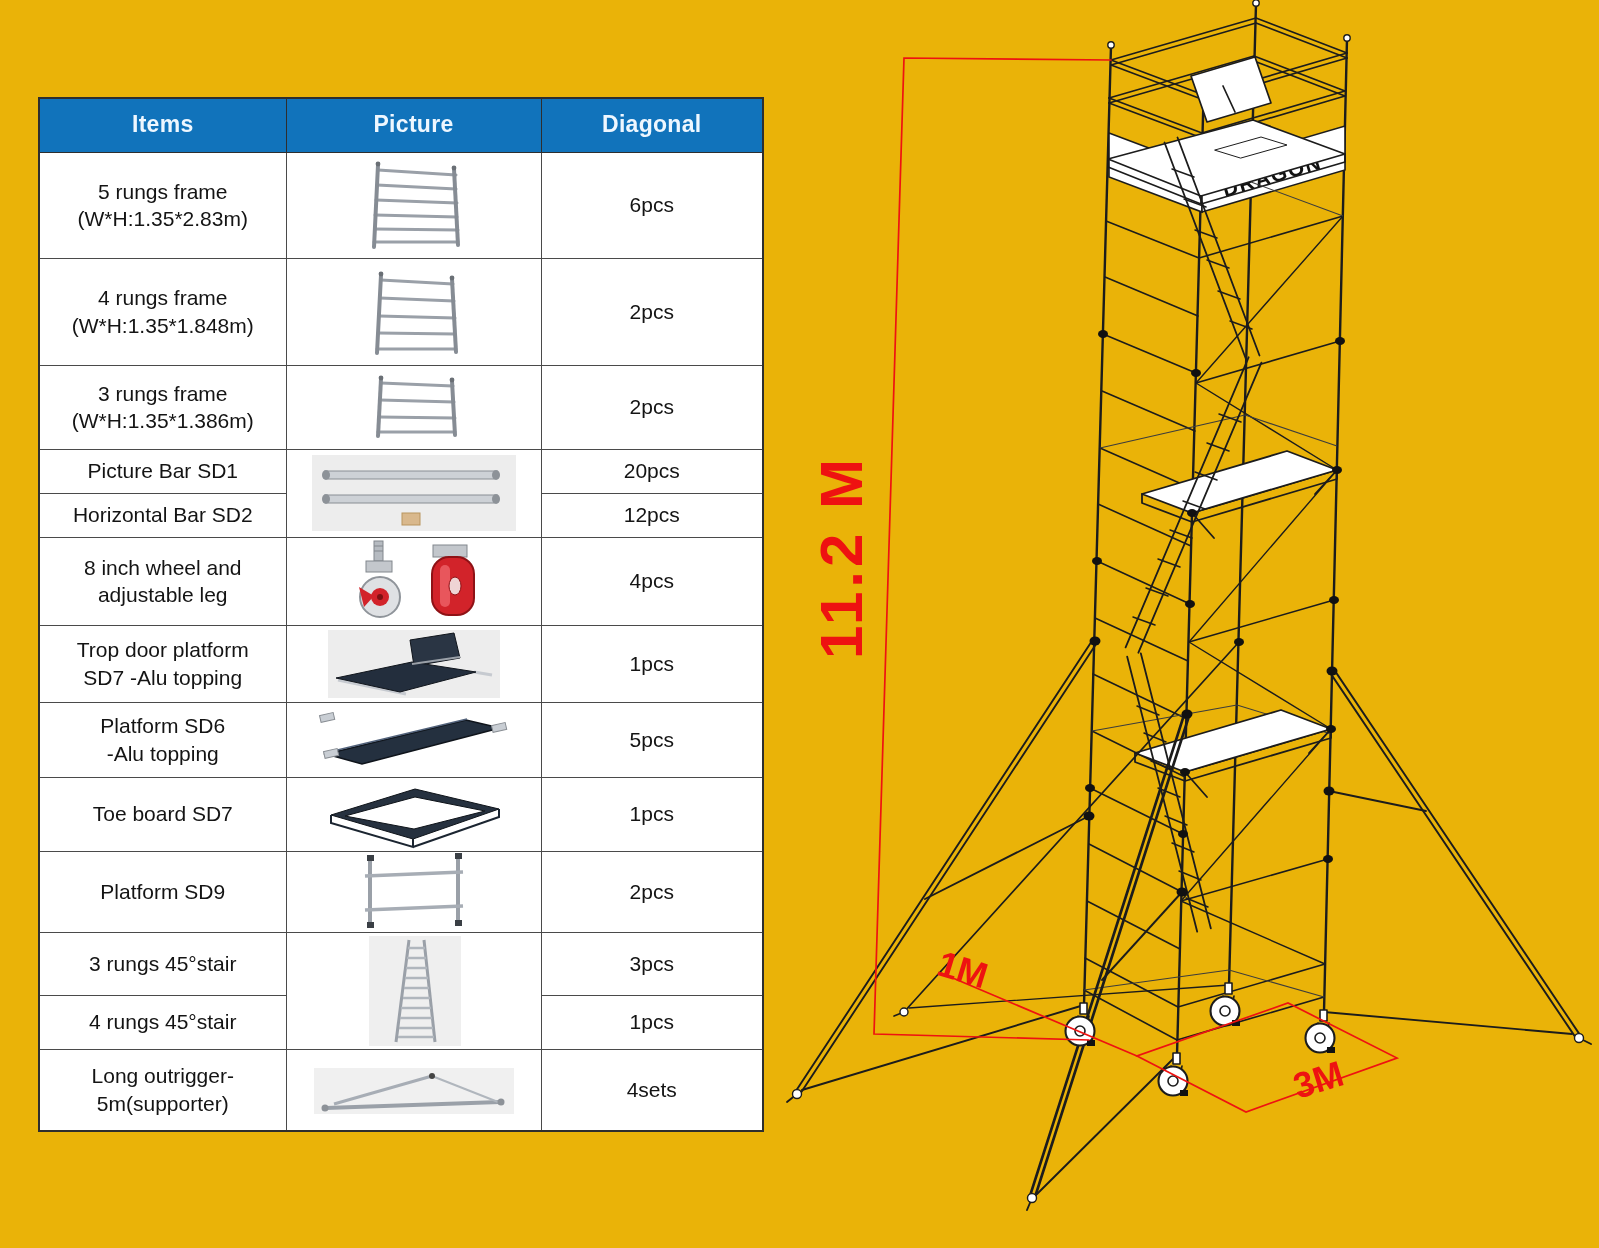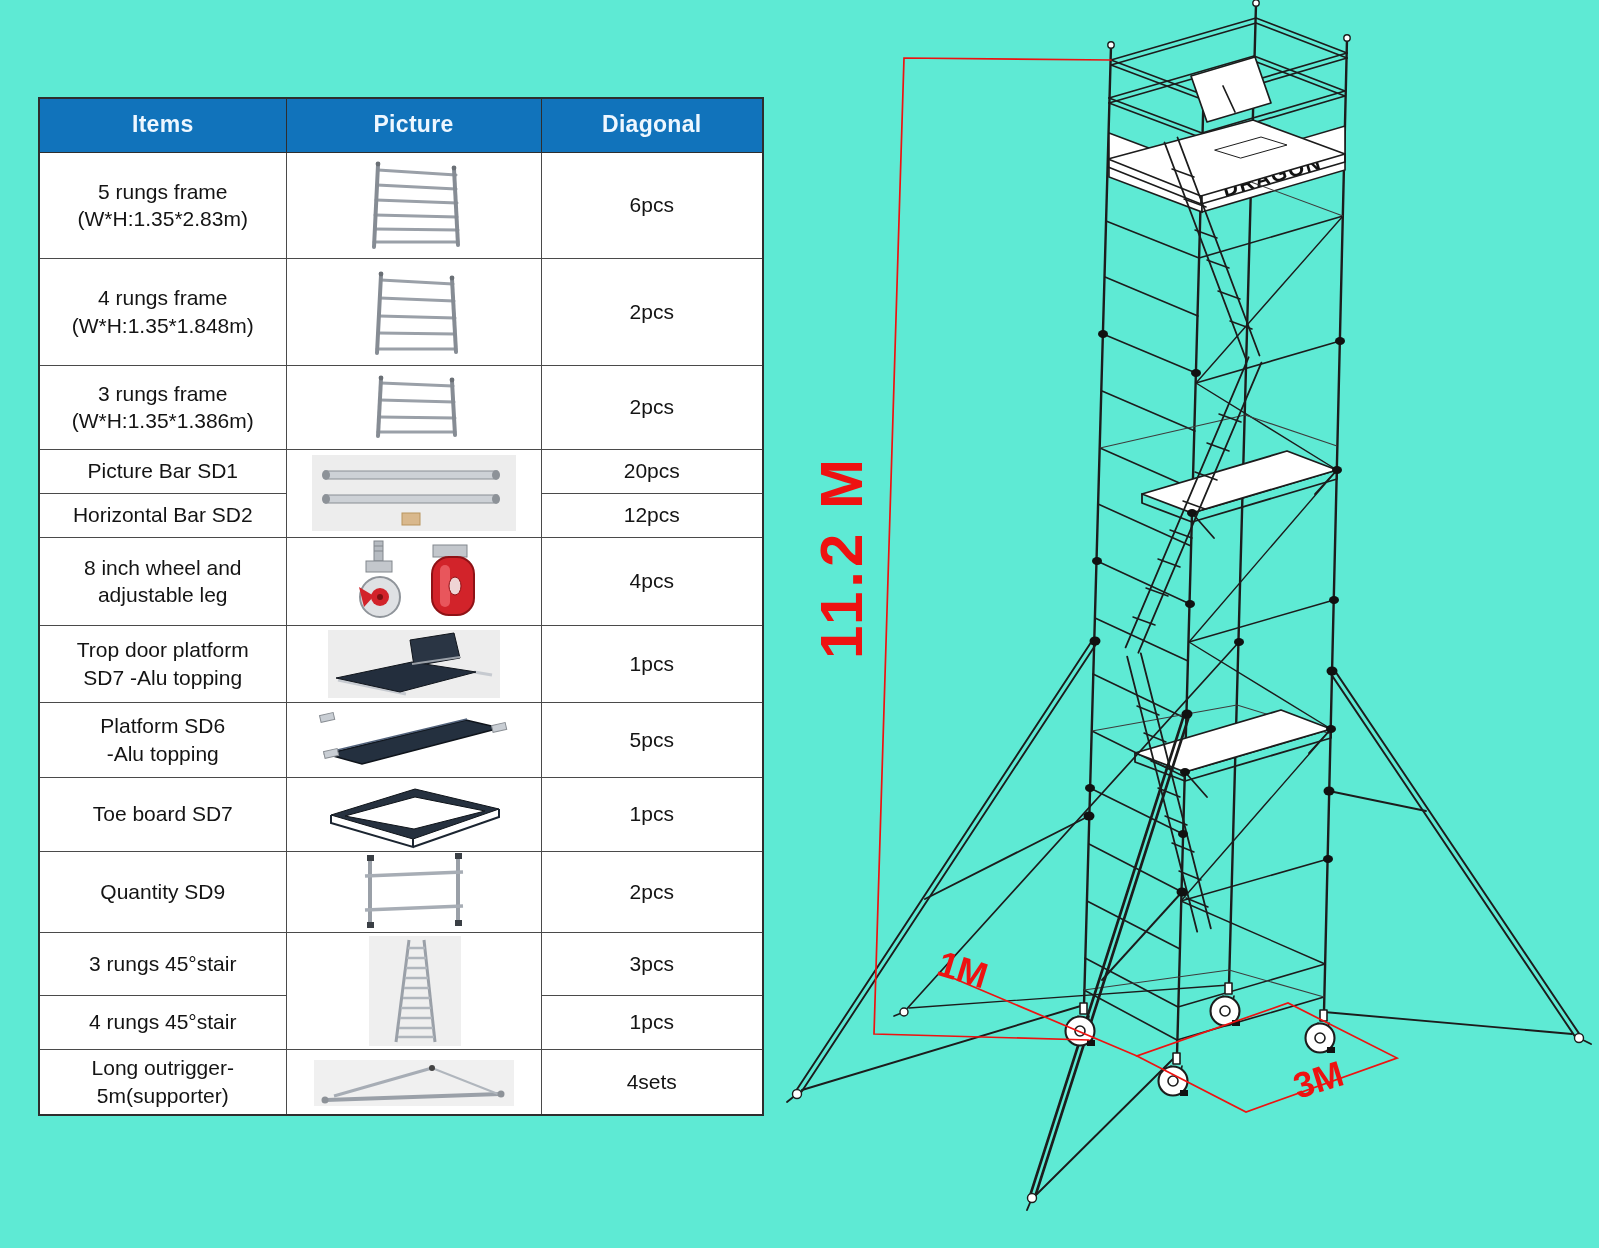--- a/index.html
+++ b/index.html
@@ -5,21 +5,21 @@
 <style>
   :root{
     --header-bg:#1173bb;
     --header-text:#eef7ff;
     --accent-red:#ee1211;
     --line-dark:#1c1c1c;
     --border:#4a4a4a;
   }
   html,body{margin:0;padding:0;background:#ffffff;}
   body{font-family:"Liberation Sans","DejaVu Sans",sans-serif;}
-  .screen{position:relative;width:1599px;height:1248px;background:#5eead4;overflow:hidden;}
+  .screen{position:relative;width:1599px;height:1248px;background:#eab308;overflow:hidden;}
 
   
   table.spec{
     position:absolute;left:38px;top:97px;width:724px;
     border-collapse:collapse;table-layout:fixed;
     border:2px solid #2e2e2e;background:#fff;
   }
   table.spec td,table.spec th{
     border:1px solid var(--border);
     padding:0 6px;text-align:center;vertical-align:middle;
@@ -208,21 +208,21 @@
       <td>
         <svg class="pic" width="190" height="70">
           <path d="M12,36 L96,10 L180,30 L94,60 Z M26,37 L96,18 L166,32 L95,50 Z" fill="#26313f" fill-rule="evenodd" stroke="#0e1319"></path>
           <path d="M12,36 L12,44 L94,68 L94,60 M180,30 L180,38 L94,68" fill="none" stroke="#1b2531" stroke-width="2"></path>
         </svg>
       </td>
       <td class="cell-qty">1pcs</td>
     </tr>
 
     <tr style="height:81px">
-      <td class="cell-item">Quantity SD9</td>
+      <td class="cell-item">Platform SD9</td>
       <td>
         <svg class="pic" width="160" height="80">
           <g stroke="#9aa0a8" stroke-width="4">
                 <line x1="36" y1="8" x2="36" y2="72"></line>
                 <line x1="124" y1="6" x2="124" y2="70"></line>
               </g>
           <g stroke="#a7adb5" stroke-width="3.5">
                 <line x1="31" y1="24" x2="129" y2="20"></line>
                 <line x1="31" y1="58" x2="129" y2="54"></line>
               </g>
@@ -258,21 +258,21 @@
           </g>
         </svg>
       </td>
       <td class="cell-qty">3pcs</td>
     </tr>
     <tr style="height:54px">
       <td class="cell-item">4 rungs 45°stair</td>
       <td class="cell-qty">1pcs</td>
     </tr>
 
-    <tr style="height:66px">
+    <tr style="height:82px">
       <td class="cell-item">Long outrigger-
 5m(supporter)</td>
       <td>
         <svg class="pic" width="204" height="56">
           <rect x="2" y="6" width="200" height="46" fill="#f0f0f0"></rect>
           <line x1="14" y1="46" x2="188" y2="40" stroke="#9aa0a8" stroke-width="4"></line>
           <line x1="22" y1="42" x2="120" y2="14" stroke="#a7adb5" stroke-width="3"></line>
           <line x1="120" y1="14" x2="186" y2="40" stroke="#b0b6bd" stroke-width="2"></line>
           <circle cx="120" cy="14" r="3" fill="#444"></circle>
           <circle cx="13" cy="46" r="3.5" fill="#8d9298"></circle>

